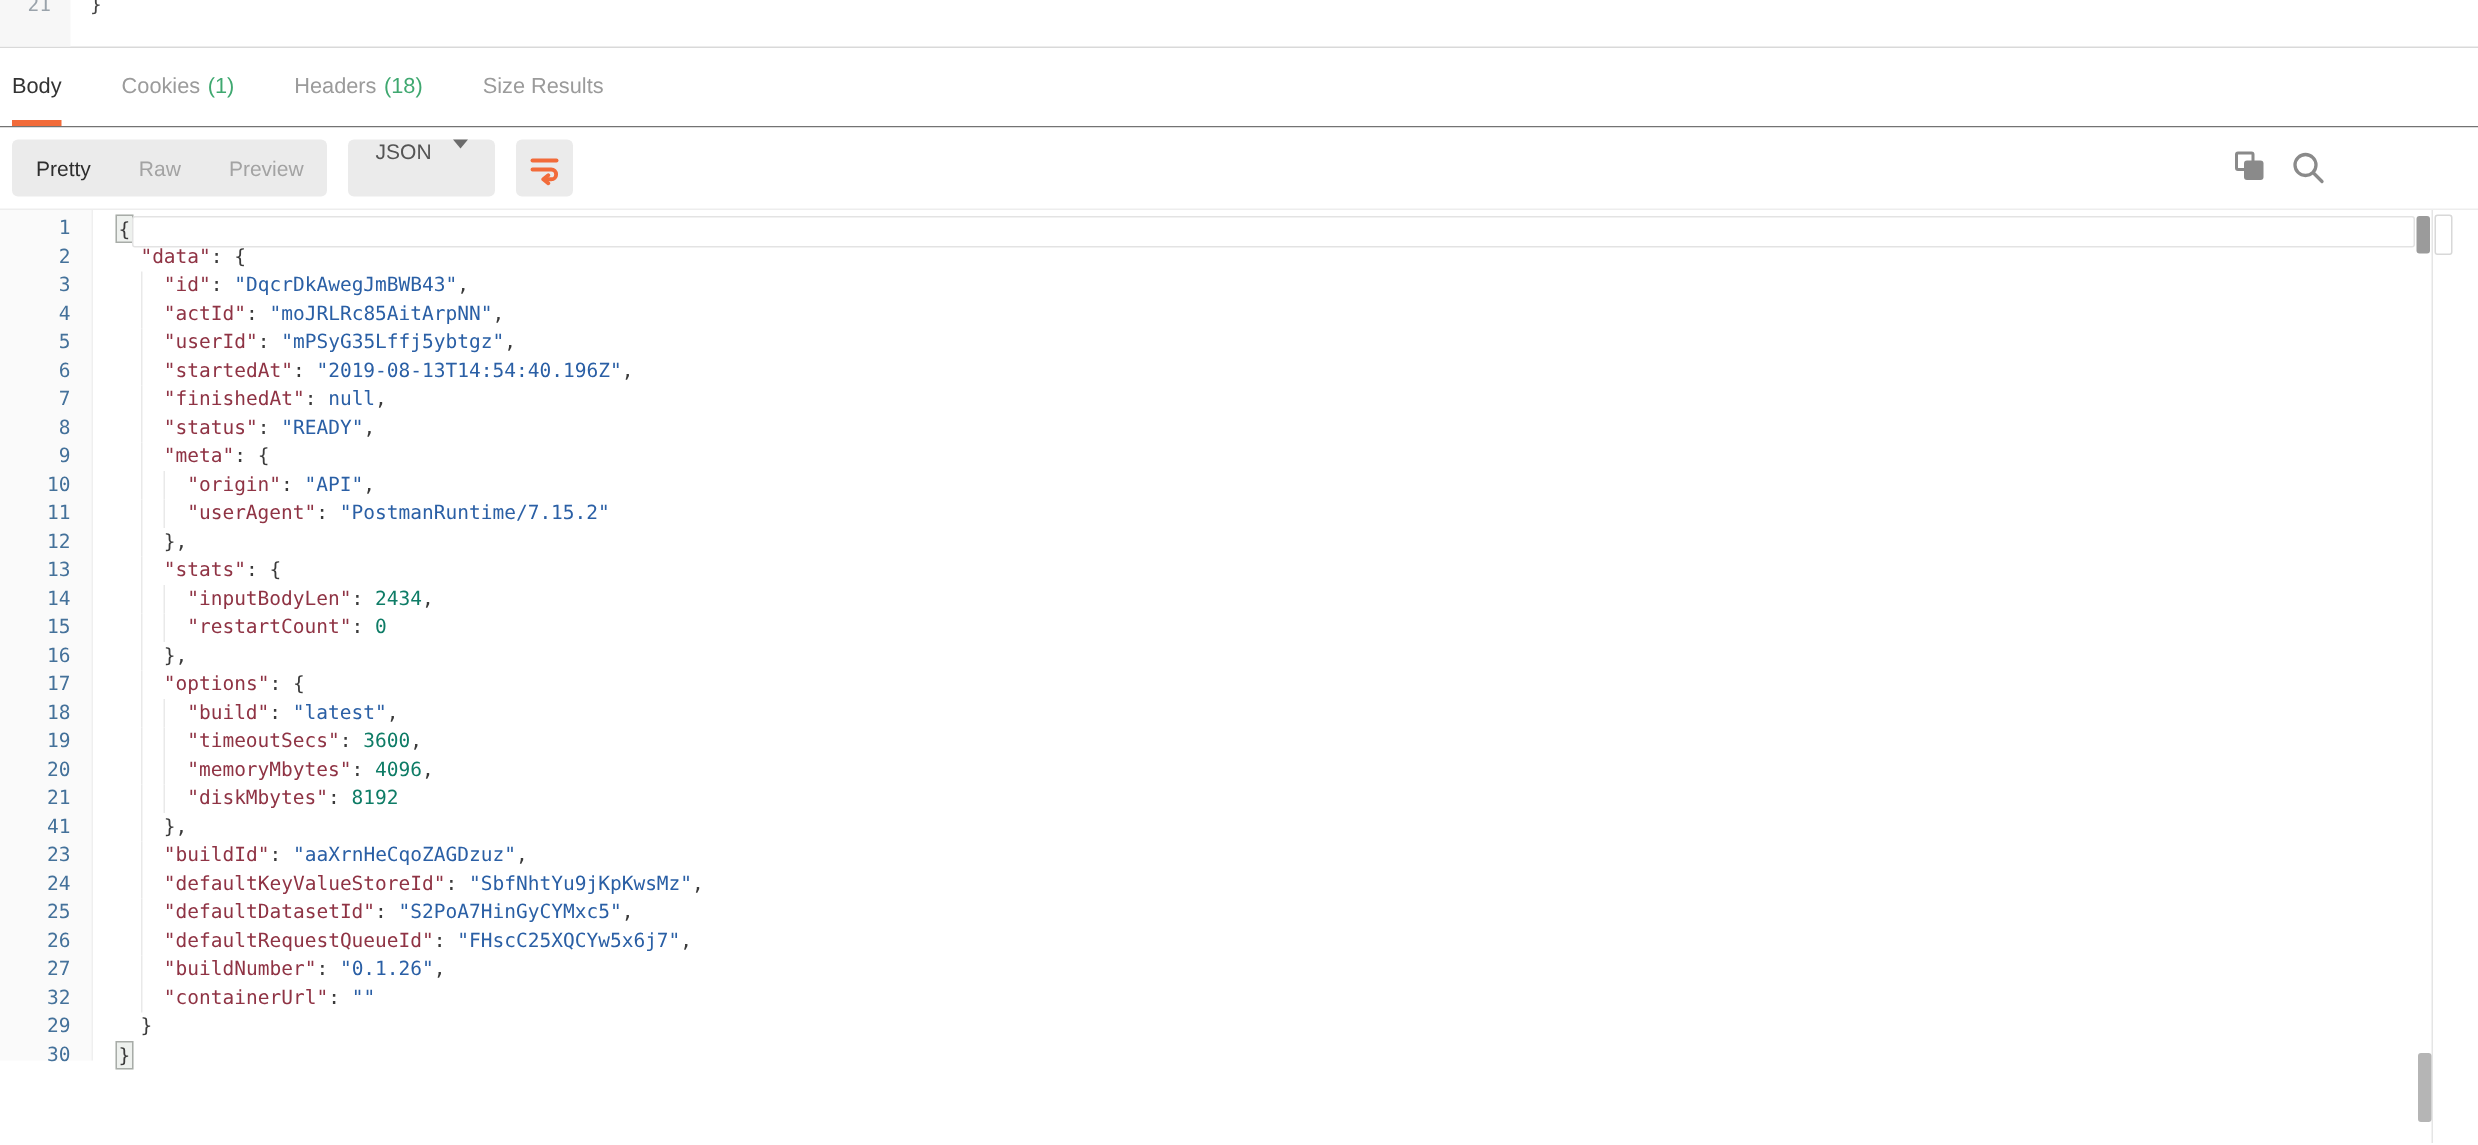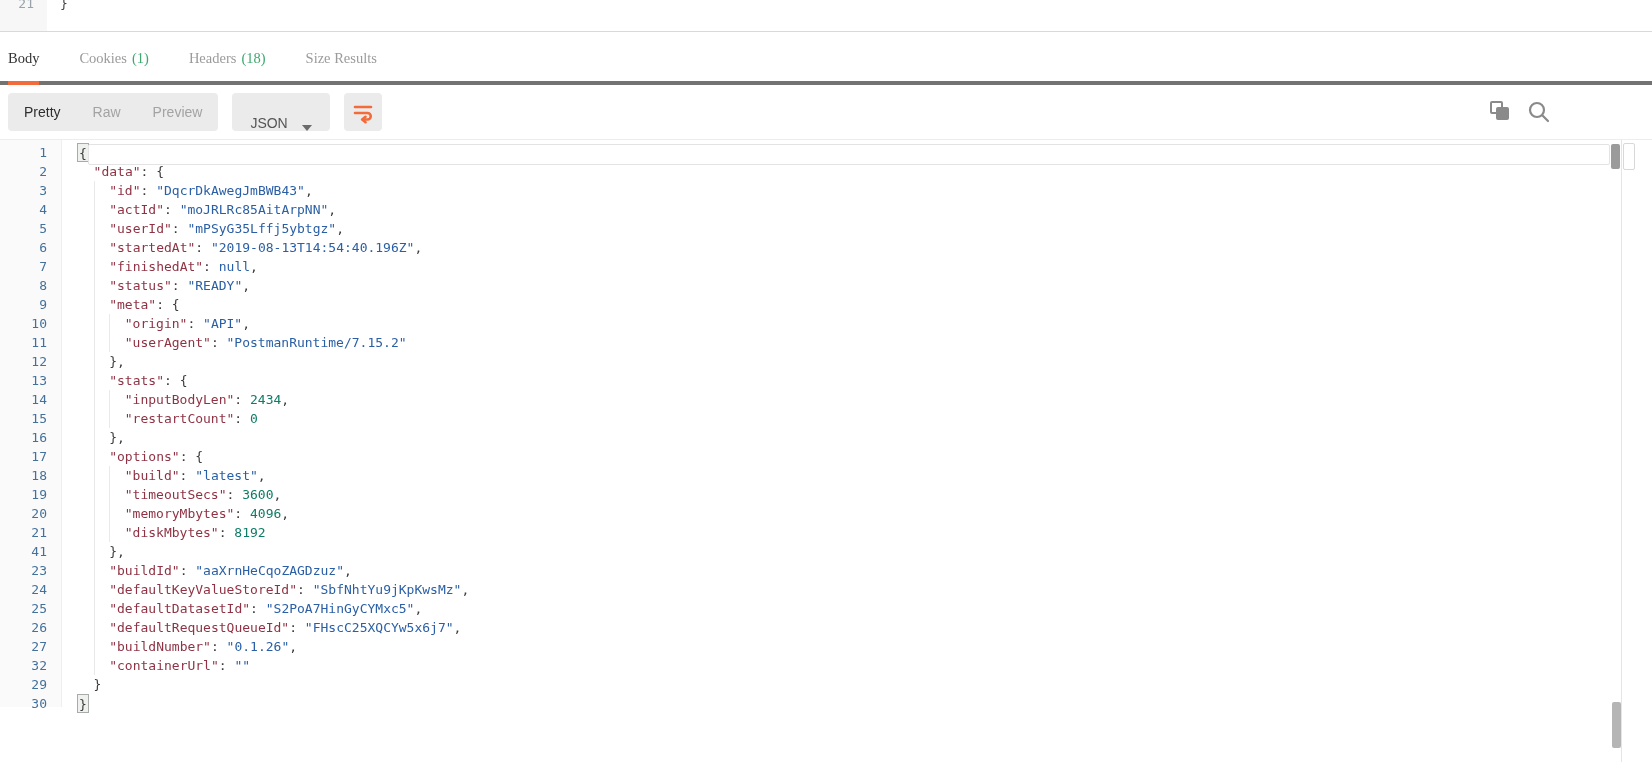--- a/index.html
+++ b/index.html
@@ -8,22 +8,22 @@
 
   
   .req-editor { position:relative; height:32px; background:#fff; border-bottom:1px solid #d9d9d9; }
   .req-gutter { position:absolute; left:0; top:0; width:47px; height:31px; background:#f7f7f7; }
   .req-ln { position:absolute; left:0; top:-4px; width:34px; text-align:right;
             font-family:"DejaVu Sans Mono", monospace; font-size:13px; color:#9aa3ab; }
   .req-code { position:absolute; left:60px; top:-4px; font-family:"DejaVu Sans Mono", monospace;
               font-size:13px; color:#444; }
 
   
-  .tabs-row { display:flex; align-items:flex-start; height:53px; background:#fff;
-              border-bottom:4px solid #737373; padding:0 100px 0 8px;font-family:Liberation Serif, serif; }
+  .tabs-row { display:flex; align-items:flex-end; height:53px; background:#fff;
+              border-bottom:1px solid #737373; padding:0 100px 0 8px; }
   .tab { position:relative; height:53px; display:flex; align-items:center; font-size:14.5px;
          color:var(--tab-inactive); cursor:pointer; }
   .tab.active { color:#333; }
   .tab + .tab { margin-left:40px; }
   .tab .count { color:var(--green); margin-left:5px; }
   .tab-underline { position:absolute; left:0; right:0; bottom:0; height:4px; background:var(--accent); }
 
   .meta-group { margin-left:auto; display:flex; align-items:center; }
   .meta-item { font-size:14px; color:#8f8f8f; margin-left:26px; white-space:nowrap; }
   .meta-item .val { color:var(--green); }
@@ -32,21 +32,21 @@
               font-size:15px; font-weight:700; cursor:pointer; white-space:nowrap; }
   .save-caret { width:0; height:0; border-left:5px solid transparent; border-right:5px solid transparent;
                 border-top:6px solid var(--accent); margin-left:10px; }
 
   
   .toolbar-row { display:flex; align-items:center; height:55px; background:#fff;
                  border-bottom:1px solid #ededed; padding:0 100px 0 8px; }
   .seg { display:flex; align-items:center; background:#ebebeb; border-radius:4px; height:38px; }
   .seg-item { padding:0 16px; font-size:14px; color:#a3a3a3; line-height:38px; cursor:pointer; }
   .seg-item.active { color:#2e2e2e; }
-  .lang-btn { display:flex; align-items:flex-end; background:#ebebeb; border-radius:4px; height:38px;
+  .lang-btn { display:flex; align-items:flex-start; background:#ebebeb; border-radius:4px; height:38px;
               margin-left:14px; padding:0 18px; font-size:14px; color:#555; cursor:pointer; }
   .lang-caret { width:0; height:0; border-left:5px solid transparent; border-right:5px solid transparent;
                 border-top:6px solid #6b6b6b; margin-left:14px; }
   .wrap-btn { display:flex; align-items:center; justify-content:center; width:38px; height:38px;
               background:#ebebeb; border-radius:4px; margin-left:14px; cursor:pointer; }
   .right-icons { margin-left:auto; display:flex; align-items:center; }
   .icon-btn { width:26px; height:26px; margin-left:12px; position:relative; cursor:pointer; }
   .copy-back { position:absolute; left:2px; top:2px; width:13px; height:13px;
                border:2px solid #8a8a8a; border-radius:2px; background:#fff; }
   .copy-front { position:absolute; left:8px; top:8px; width:13px; height:13px;

